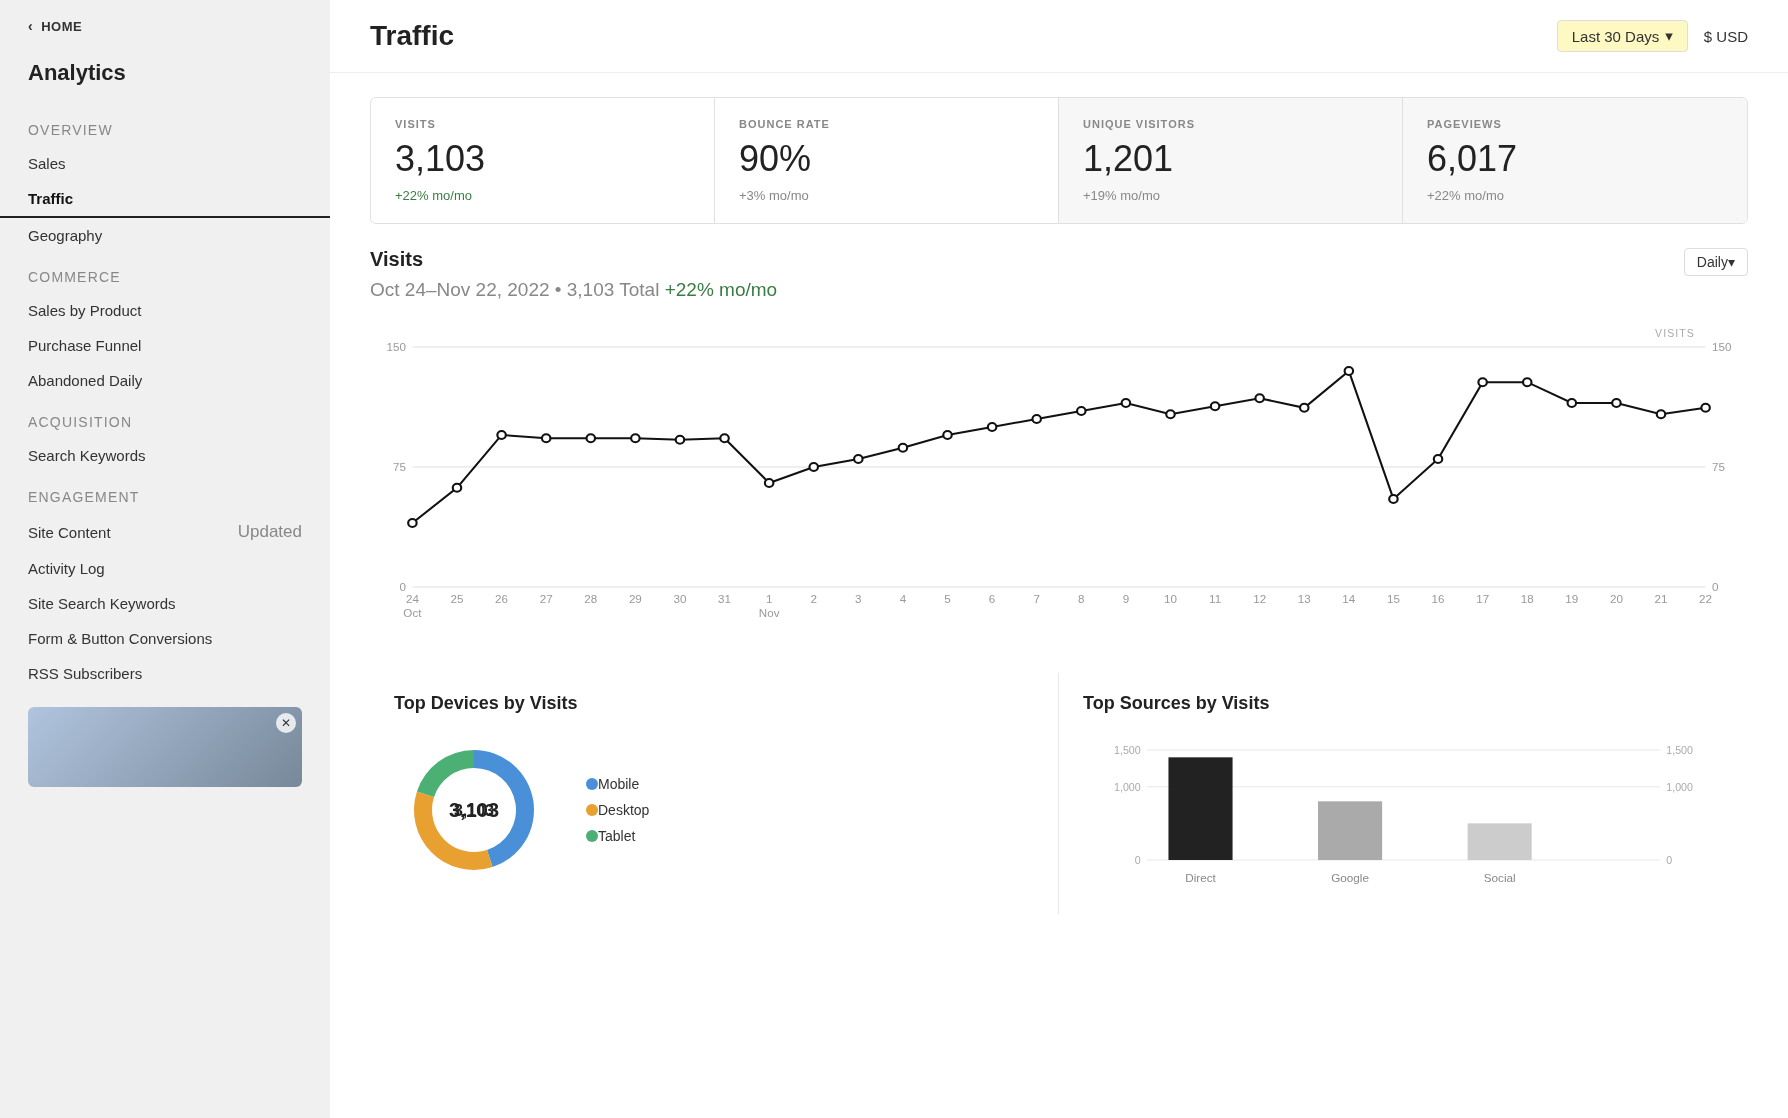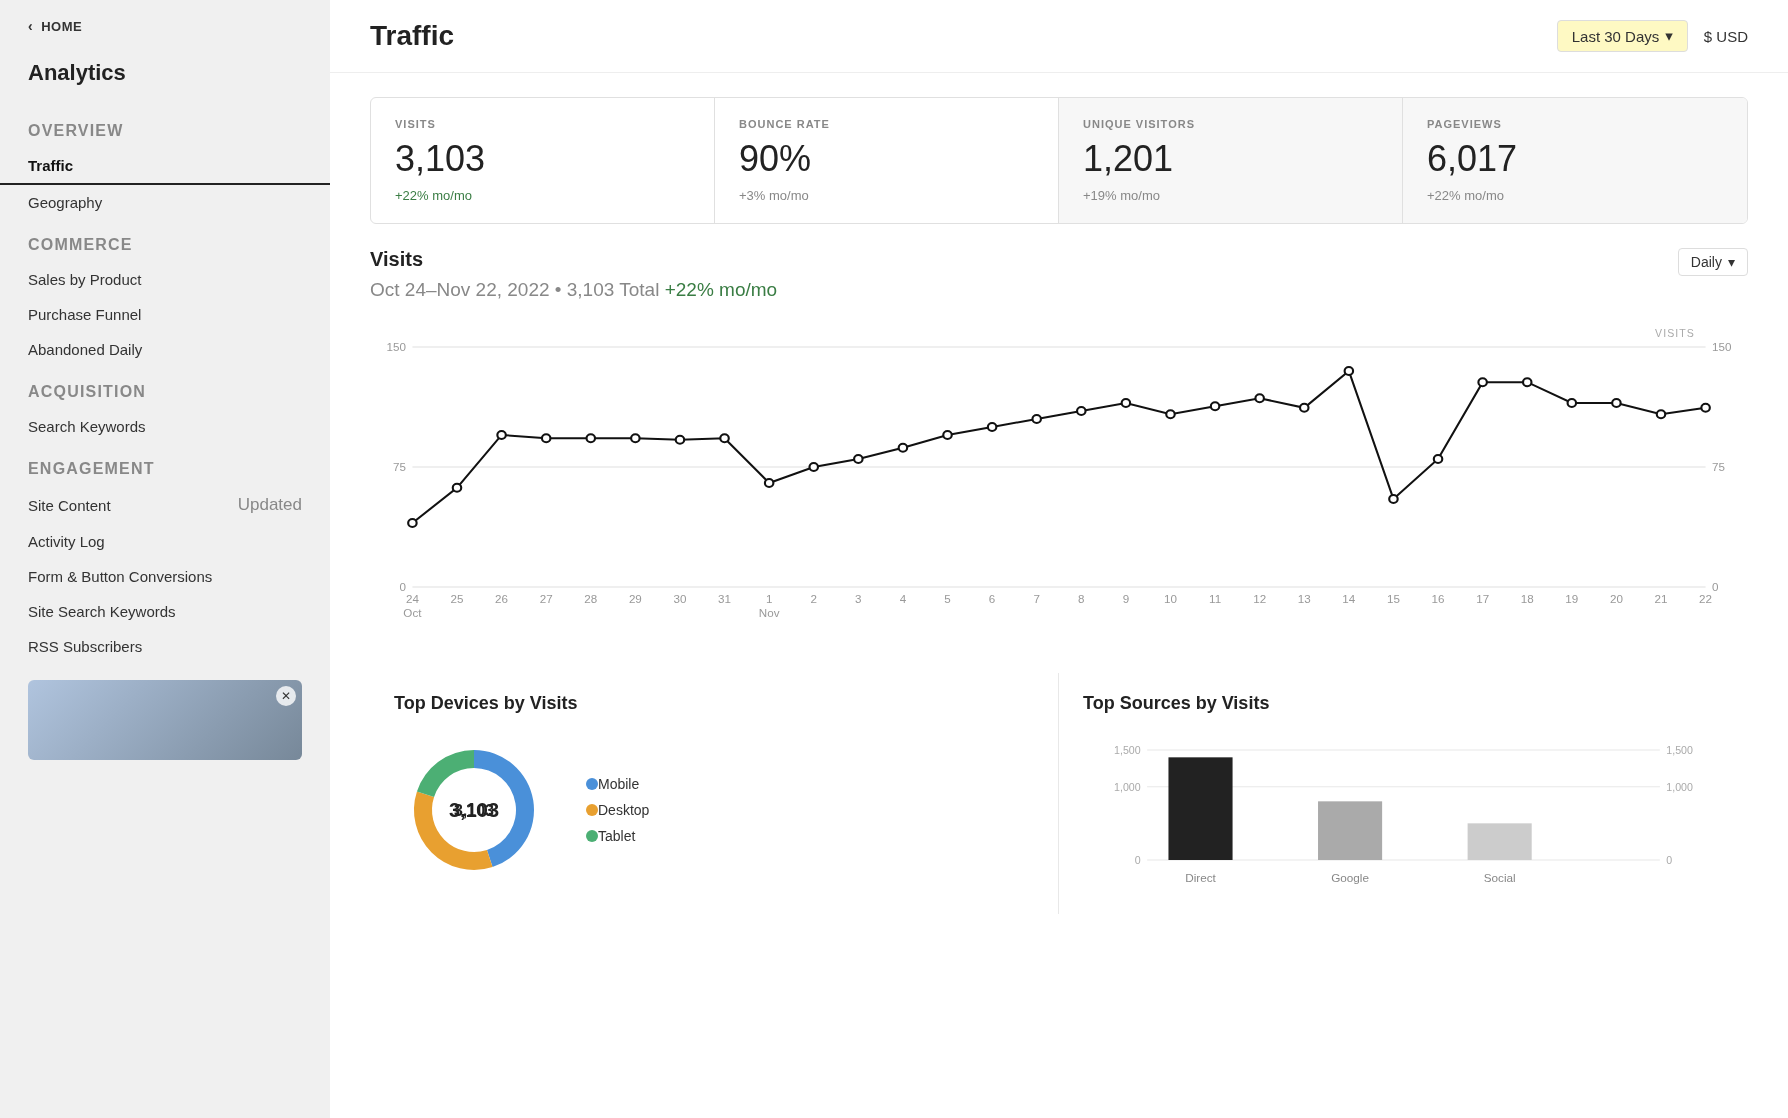--- a/index.html
+++ b/index.html
@@ -35,22 +35,22 @@
     }
 
     .sidebar-title {
       font-size: 22px;
       font-weight: 600;
       color: #222;
       padding: 8px 28px 20px;
     }
 
     .sidebar-section-label {
-      font-size: 16px;
-      font-weight: 700;
+      font-size: 14px;
+      font-weight: 400;
       color: #888;
       letter-spacing: 1.2px;
       text-transform: uppercase;
       padding: 16px 28px 8px;
     }
 
     .sidebar-item {
       padding: 9px 28px;
       font-size: 15px;
       color: #333;
@@ -212,21 +212,20 @@
       margin-top: 8px;
     }
 
     .chart-subtitle .chart-change {
       color: #3a7d44;
       font-weight: 500;
     }
 
     .chart-controls {
       display: flex;
-      gap: 6px;
       font-size: 14px;
       color: #333;
       cursor: pointer;
       border: 1px solid #ddd;
       border-radius: 4px;
       padding: 5px 12px;
     }
 
     .chart-wrapper {
       position: relative;
@@ -325,20 +324,23 @@
 <aside class="sidebar">
   <div class="sidebar-home">
     <span class="chevron-left">‹</span>
     <span>HOME</span>
   </div>
 
   <div class="sidebar-title">Analytics</div>
 
   <div id="sidebar-sections">
       <div class="sidebar-section-label">OVERVIEW</div>
+      <div class="sidebar-item">
+        <span>Sales</span>
+      </div>
       <div class="sidebar-item active">
         <span>Traffic</span>
       </div>
       <div class="sidebar-item">
         <span>Geography</span>
       </div>
       <div class="sidebar-section-label">COMMERCE</div>
       <div class="sidebar-item">
         <span>Sales by Product</span>
       </div>
@@ -354,24 +356,24 @@
       </div>
       <div class="sidebar-section-label">ENGAGEMENT</div>
       <div class="sidebar-item">
         <span>Site Content</span>
         <span class="sidebar-badge">Updated</span>
       </div>
       <div class="sidebar-item">
         <span>Activity Log</span>
       </div>
       <div class="sidebar-item">
+        <span>Site Search Keywords</span>
+      </div>
+      <div class="sidebar-item">
         <span>Form &amp; Button Conversions</span>
-      </div>
-      <div class="sidebar-item">
-        <span>Site Search Keywords</span>
       </div>
       <div class="sidebar-item">
         <span>RSS Subscribers</span>
       </div>
     </div>
 
   <div class="sidebar-image">
     <div class="sidebar-image-close">
       <span>✕</span>
     </div>

